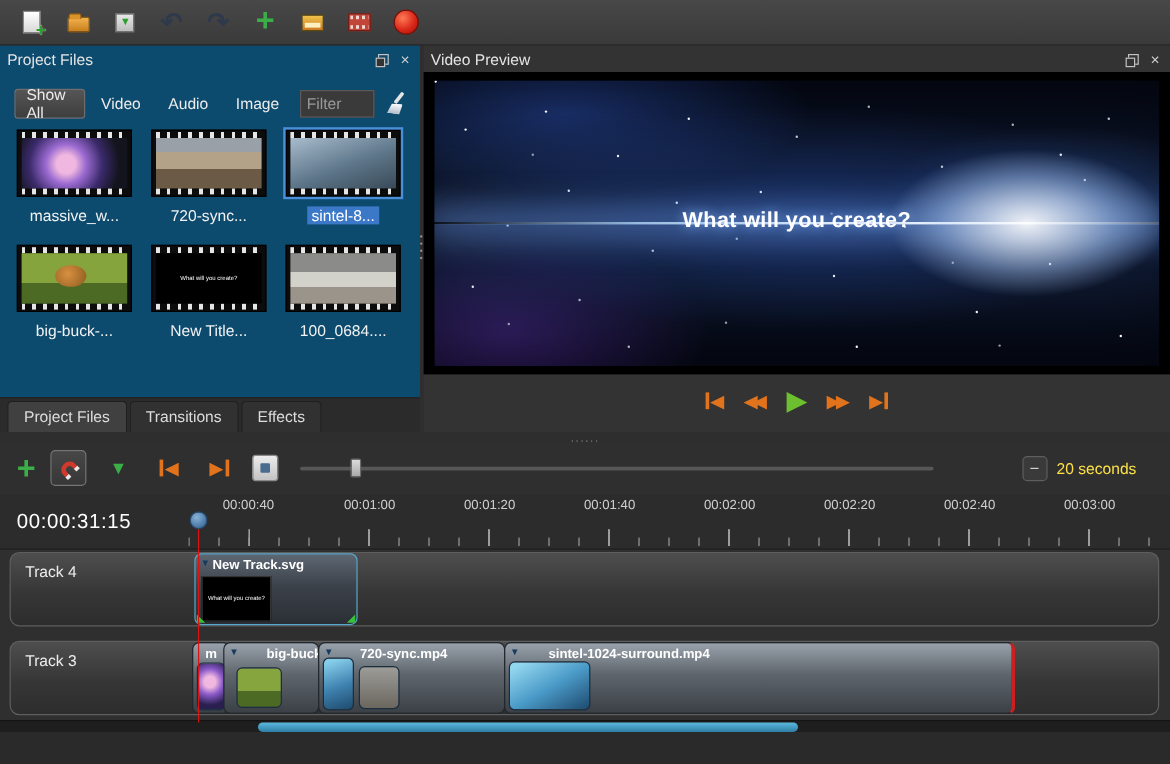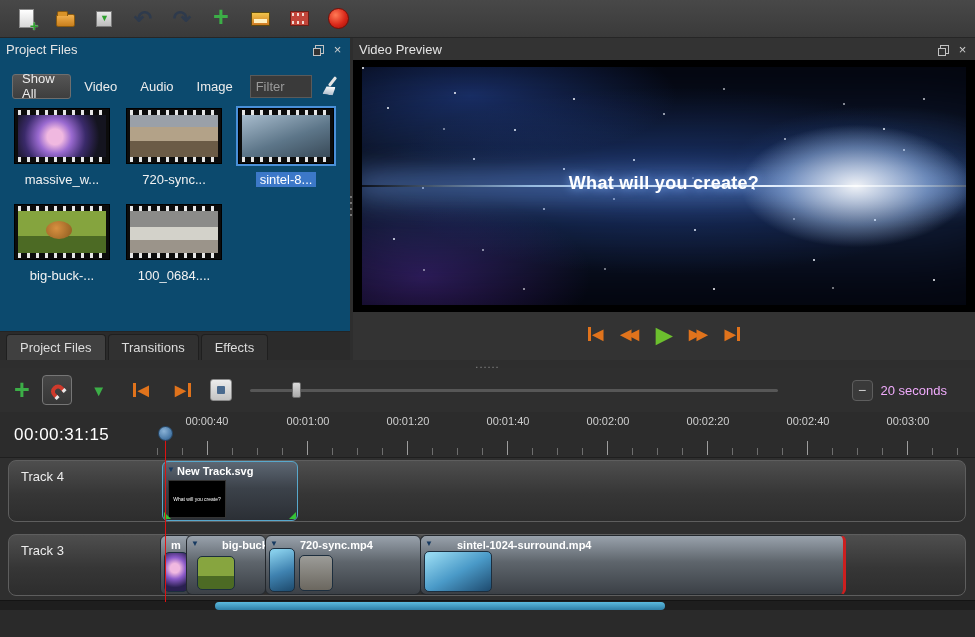--- a/index.html
+++ b/index.html
@@ -121,21 +121,21 @@
   .mk-arrow { color:#e0731c; font-size:14px; font-weight:bold; line-height:1; }
   .mk-prev { border-left:3px solid #e0731c; padding-left:2px; }
   .mk-next { border-right:3px solid #e0731c; padding-right:2px; }
   .center-btn { width:22px; height:22px; border:1px solid #8a8a8a; border-radius:3px; background:linear-gradient(#ececec,#c3c3c3); position:relative; cursor:pointer; }
   .center-btn::after { content:""; position:absolute; left:6px; top:6px; width:8px; height:8px; background:#4a6a8e; border-radius:1px; }
   .zoom-slider { position:relative; width:528px; height:20px; margin-left:6px; cursor:pointer; }
   .zoom-slider::before { content:""; position:absolute; left:0; right:0; top:9px; height:3px; background:#575757; border-radius:2px; }
   .zoom-handle { position:absolute; left:42px; top:2px; width:9px; height:16px; border:1px solid #6a6a6a; border-radius:2px; background:linear-gradient(#dcdcdc,#a8a8a8); }
   .zoom-right { margin-left:auto; display:flex; align-items:center; gap:8px; padding-right:14px; }
   .zoom-out-btn { width:21px; height:21px; border:1px solid #5e5e5e; border-radius:4px; background:#3a3a3a; color:#cfcfcf; display:flex; align-items:center; justify-content:center; font-size:14px; cursor:pointer; }
-  .zoom-label { color:#f0abfc; }
+  .zoom-label { color:#fde047; }
 
   .ruler { position:absolute; left:0; top:44px; right:0; height:46px; background:#2c2c2c; border-bottom:1px solid #1f1f1f; }
   .current-time { position:absolute; left:14px; top:13px; font-size:17px; color:#ffffff; letter-spacing:0.5px; }
   .ruler-label { position:absolute; top:3px; width:70px; margin-left:-35px; text-align:center; font-size:11px; color:#cfcfcf; }
   .ticks-minor { position:absolute; left:157px; right:0; bottom:2px; height:7px; background:repeating-linear-gradient(90deg,#6e6e6e 0 1px, transparent 1px 25px); }
   .ticks-major { position:absolute; left:207px; right:0; bottom:2px; height:14px; background:repeating-linear-gradient(90deg,#9d9d9d 0 1px, transparent 1px 100px); }
 
   .playhead-head { position:absolute; left:158px; top:58px; width:15px; height:15px; z-index:40; cursor:grab;
     background:radial-gradient(circle at 38% 32%, #8ab2d6, #4a7aa8 65%, #35597e); border:1px solid #27496a; border-radius:50%; }
   .playhead-line { position:absolute; left:165px; top:72px; width:1px; height:162px; background:#dd1312; z-index:35; }
@@ -258,20 +258,30 @@
         <span class="thumb-label">sintel-8...</span>
       </div>
       <div class="thumb-item t-bigbuck">
         <div class="film">
             <div class="sprocket"></div>
             <div class="frame"></div>
             <div class="sprocket bottom"></div>
           </div>
         <span class="thumb-label">big-buck-...</span>
       </div>
+      <div class="thumb-item t-title">
+        <div class="film">
+            <div class="sprocket"></div>
+            <div class="frame">
+              <span class="mini-title-text">What will you create?</span>
+            </div>
+            <div class="sprocket bottom"></div>
+          </div>
+        <span class="thumb-label">New Title...</span>
+      </div>
       <div class="thumb-item t-room">
         <div class="film">
             <div class="sprocket"></div>
             <div class="frame"></div>
             <div class="sprocket bottom"></div>
           </div>
         <span class="thumb-label">100_0684....</span>
       </div>
     </div>
 

